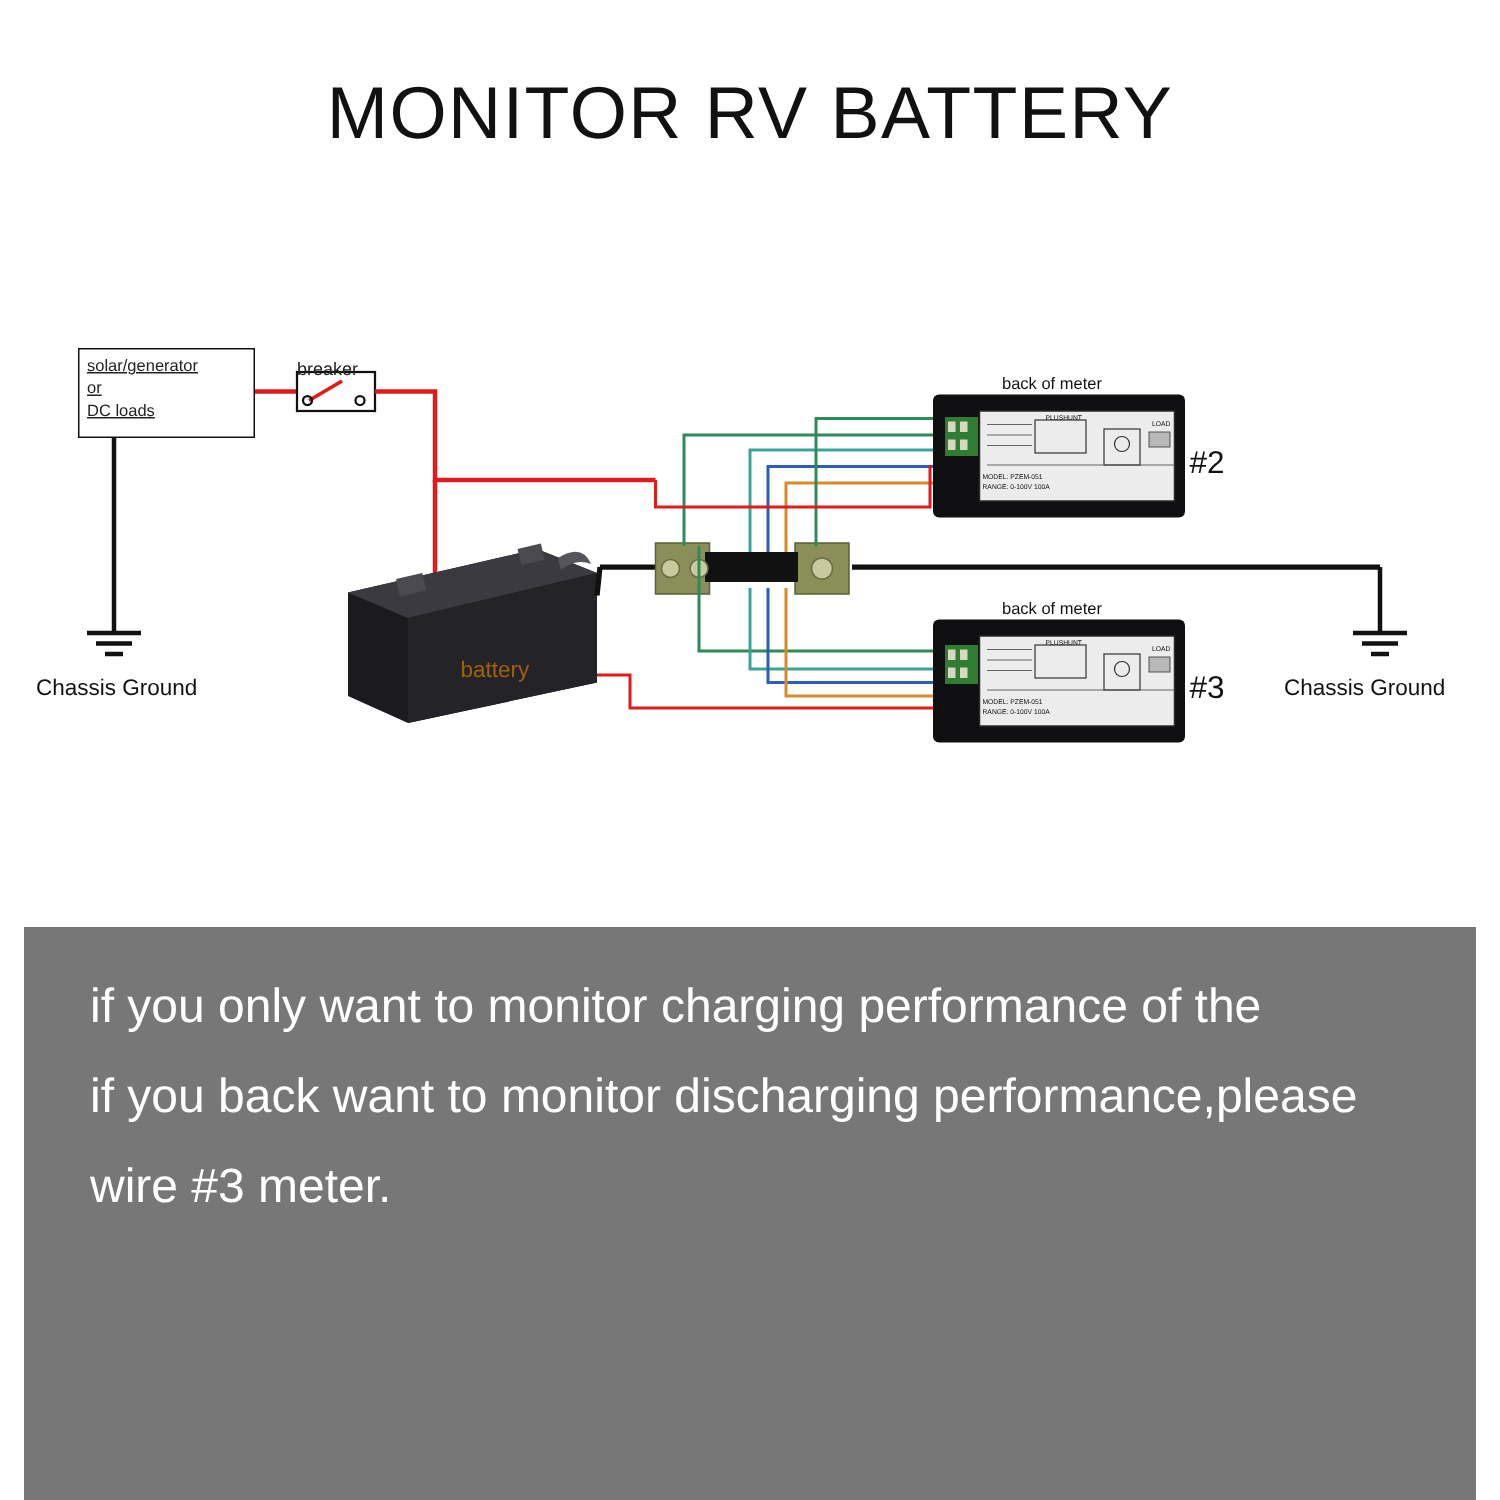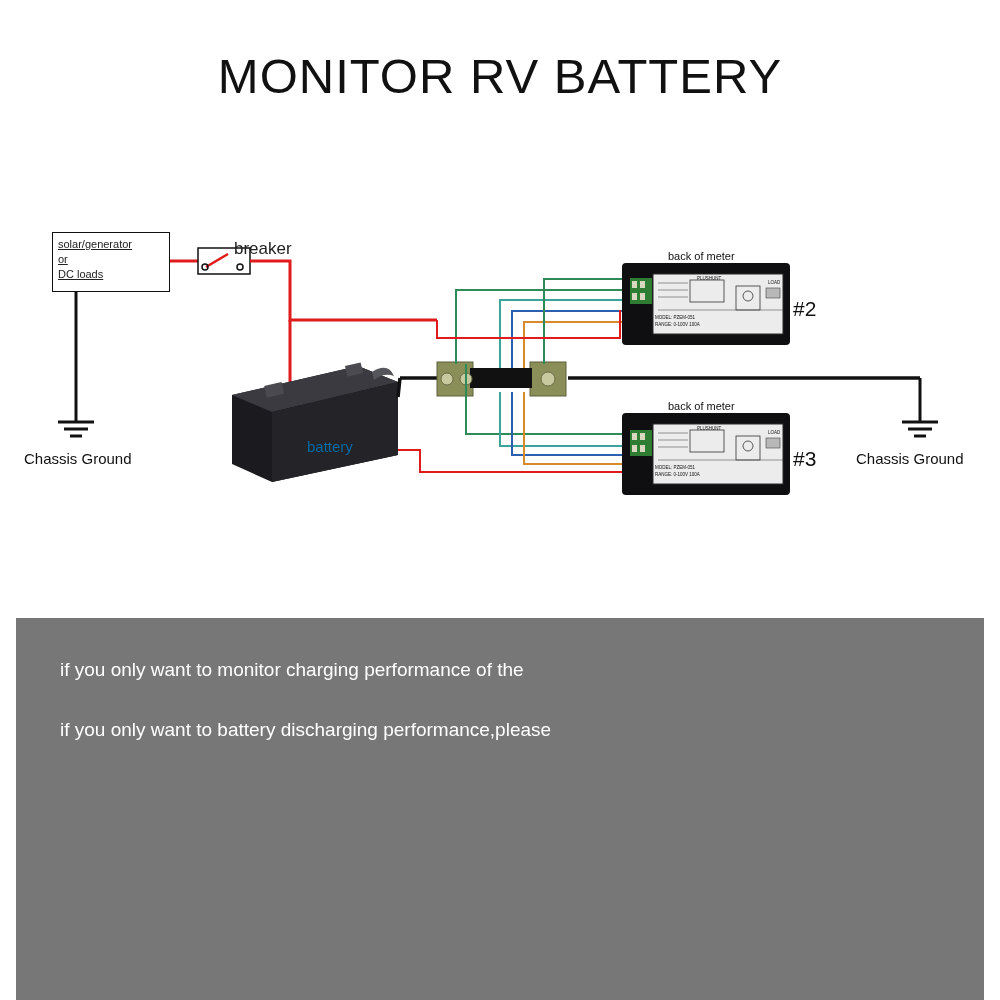--- a/index.html
+++ b/index.html
@@ -30,41 +30,41 @@
   
   .src-box{
     position:absolute;left:52px;top:82px;width:116px;height:58px;
     border:1px solid #111;background:#fff;
   }
   .src-text{
     position:absolute;left:58px;top:87px;width:110px;
     font-size:11px;line-height:15px;color:#222;text-decoration:underline;
   }
 
-  .breaker-lbl{position:absolute;left:198px;top:89px;font-size:17px;color:#222;margin-left:36px;}
+  .breaker-lbl{position:absolute;left:198px;top:89px;font-size:12px;color:#222;}
   .chassis-left{position:absolute;left:24px;top:300px;font-size:15px;color:#111;}
   .chassis-right{position:absolute;left:856px;top:300px;font-size:15px;color:#111;}
-  .battery-lbl{position:absolute;left:307px;top:288px;font-size:15px;color:#0369a1;}
+  .battery-lbl{position:absolute;left:307px;top:288px;font-size:15px;color:#a16207;}
   .plus-lbl{position:absolute;left:259px;top:224px;font-size:15px;color:#fff;font-weight:bold;}
   .minus-lbl{position:absolute;left:348px;top:203px;font-size:15px;color:#fff;font-weight:bold;}
   .meter2-lbl{position:absolute;left:793px;top:147px;font-size:21px;color:#111;}
   .meter3-lbl{position:absolute;left:793px;top:297px;font-size:21px;color:#111;}
   .backmeter2{position:absolute;left:668px;top:100px;font-size:11px;color:#111;}
   .backmeter3{position:absolute;left:668px;top:250px;font-size:11px;color:#111;}
   .meter-txt{position:absolute;font-size:4.5px;color:#111;line-height:6px;white-space:pre;}
 
   
   .caption{
     position:absolute;left:16px;top:618px;width:968px;height:382px;
     background:#777778;
   }
   .caption p{
     margin:0;
     color:#ffffff;
-    font-size:19px;
+    font-size:32px;
     line-height:60px;
     font-family:"Liberation Sans", sans-serif;
     padding-left:44px;
     padding-right:24px;
   }
   .caption .first{padding-top:22px;}
 </style>
 </head>
 <body>
 
@@ -191,16 +191,17 @@
     <div class="backmeter3">back of meter</div>
     <div class="meter3-lbl">#3</div>
     <div class="meter-txt" style="left:655px;top:315px;">MODEL: PZEM-051</div>
     <div class="meter-txt" style="left:655px;top:322px;">RANGE: 0-100V 100A</div>
     <div class="meter-txt" style="left:697px;top:276px;">PLUSHUNT</div>
     <div class="meter-txt" style="left:768px;top:280px;">LOAD</div>
   </div>
 
   <div class="caption">
     <p class="first">if you only want to monitor charging performance of the</p>
-    <p>if you only want to battery discharging performance,please</p>
+    <p>if you back want to monitor discharging performance,please</p>
+    <p>wire #3 meter.</p>
   </div>
 
 </div>
 
 </body></html>

